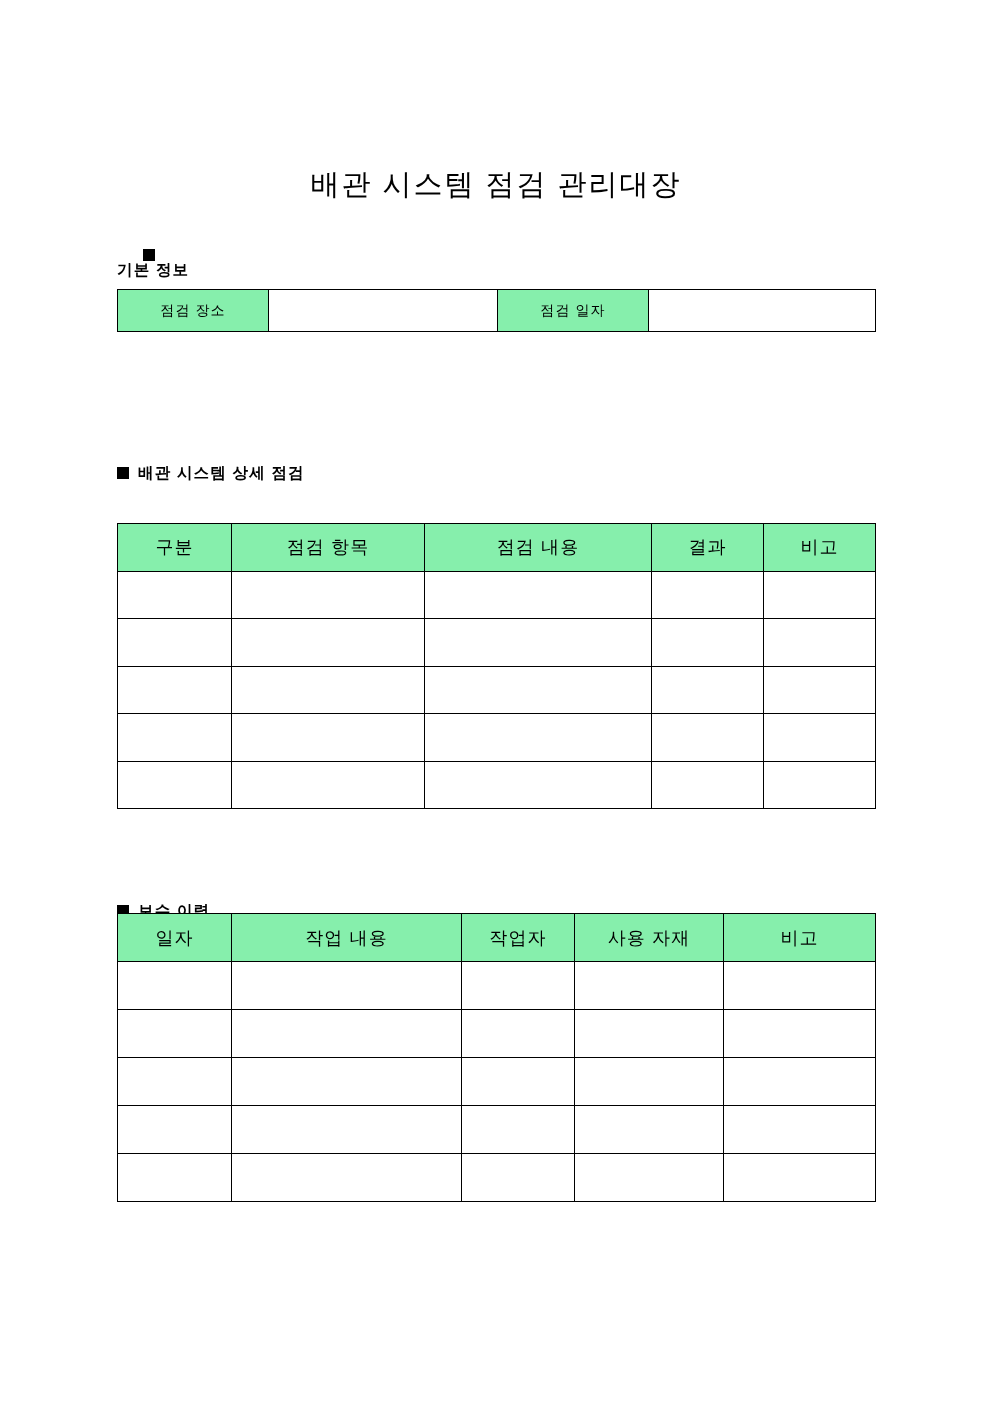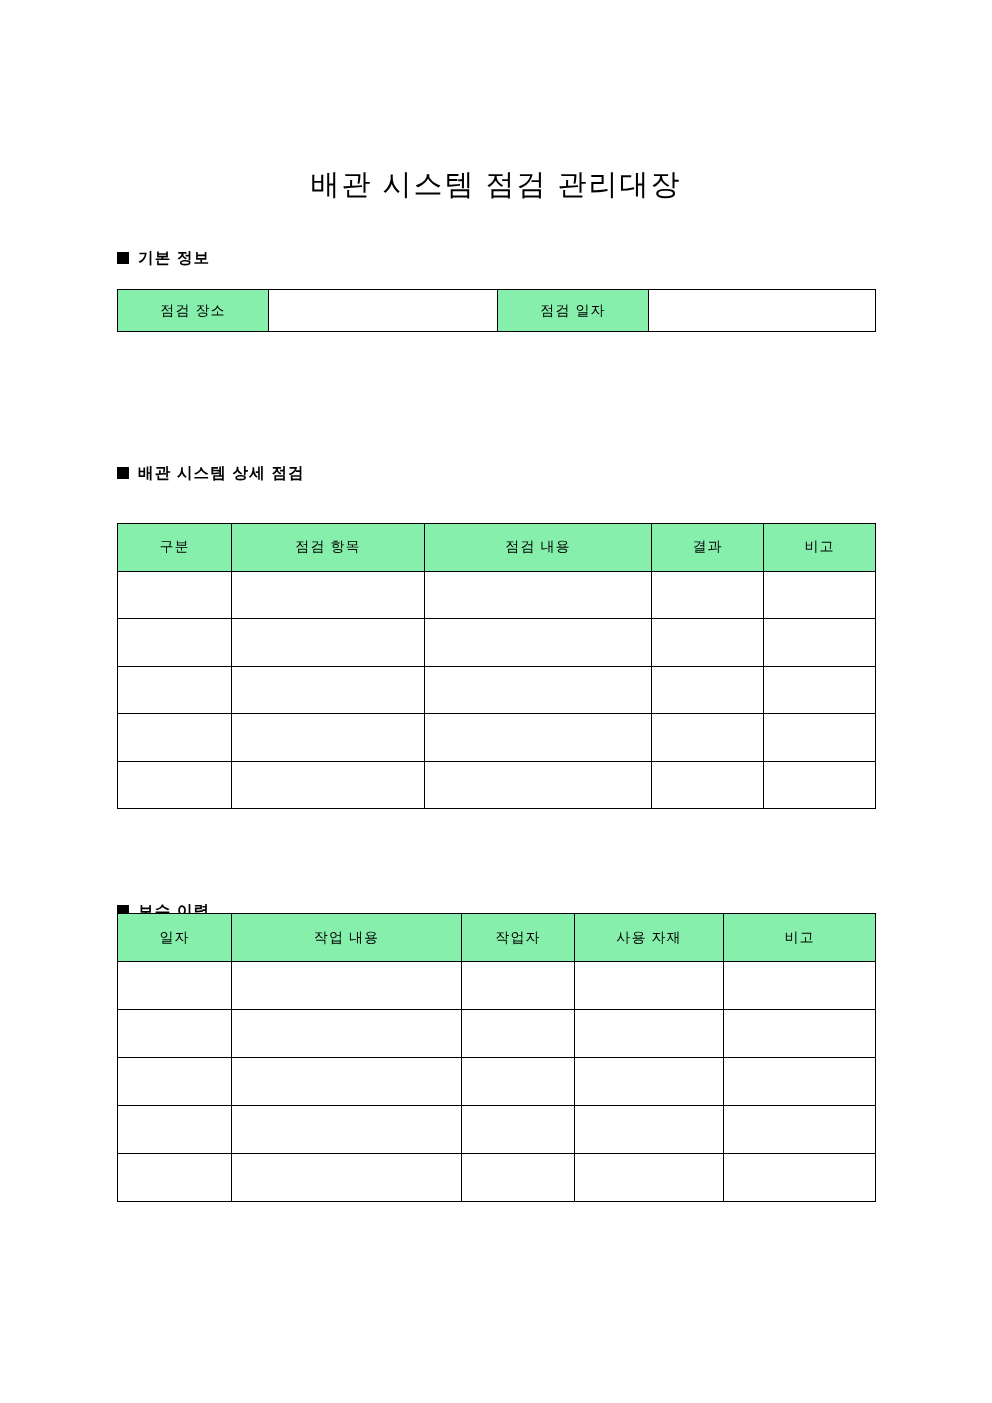--- a/index.html
+++ b/index.html
@@ -74,27 +74,27 @@
     text-align: center;
     vertical-align: middle;
     color: #000000;
     background: #ffffff;
   }
   table.grid .lbl,
   table.grid .hdr {
     background: #86efac;
   }
   table.grid .hdr {
-    font-size: 14px;
+    font-size: 18px;
     margin-left: 35px;
   }
   .empty-cell { background: #ffffff; }
 
   
-  #heading-basic       { top: 249px; }
+  #heading-basic       { top: 249px; flex-direction: column; }
   #heading-detail      { top: 464px; }
   #heading-maintenance { top: 874px; margin-top: 28px; }
 
   #table-basic       { left: 117px; top: 289px; width: 758px; }
   #table-basic tr    { height: 42px; }
 
   #table-detail      { left: 117px; top: 523px; width: 758px; }
   #table-detail tr   { height: 47.5px; }
 
   #table-maintenance      { left: 117px; top: 913px; width: 758px; }

